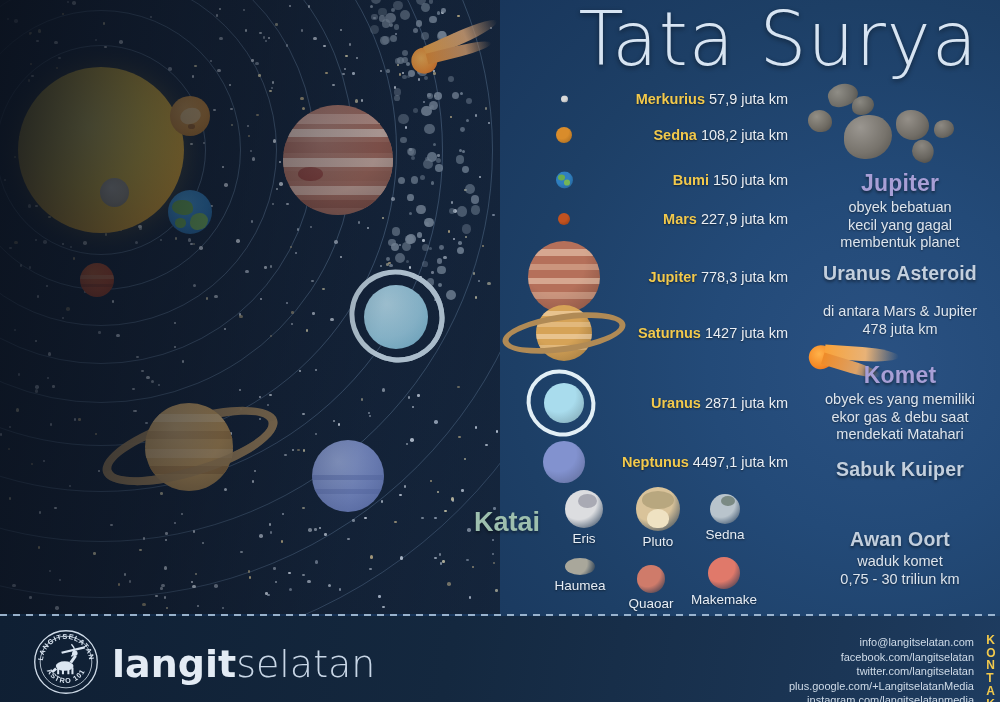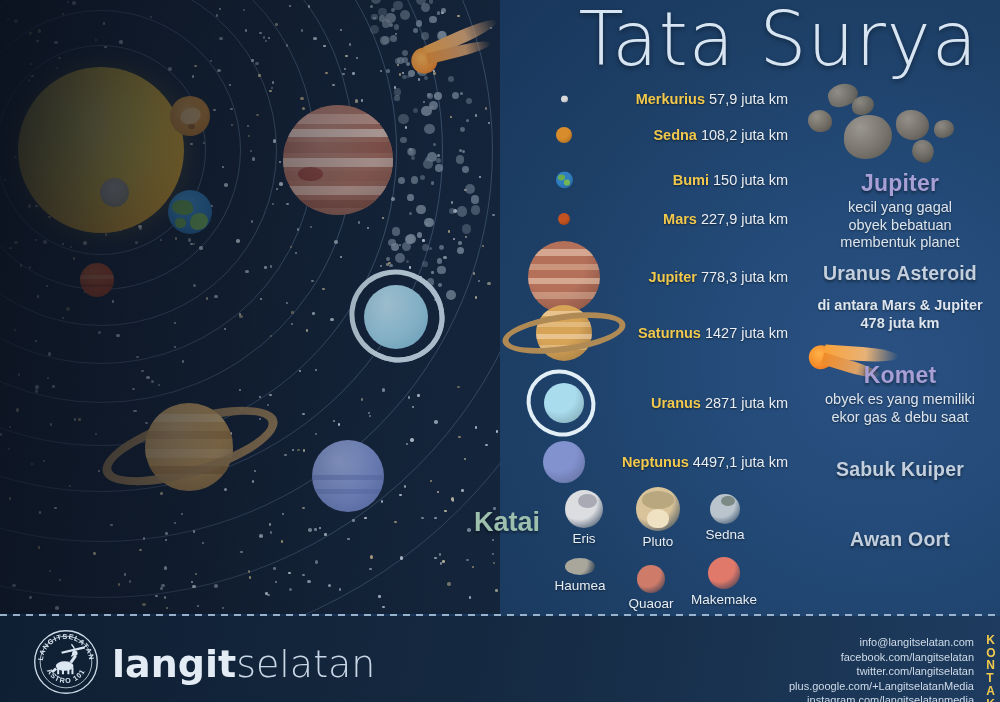--- a/index.html
+++ b/index.html
@@ -831,44 +831,49 @@
       <div style="position:absolute;left:14px;top:4px;width:74px;height:14px;
                   background:linear-gradient(90deg,#f9a33a 0%,#e8b277 55%,rgba(232,178,119,0) 100%);
                   border-radius:0 60% 60% 0;transform:rotate(-10deg);"></div>
       <div style="position:absolute;left:14px;top:20px;width:60px;height:12px;
                   background:linear-gradient(90deg,#ef8b28 0%,#dba269 60%,rgba(219,162,105,0) 100%);
                   border-radius:0 60% 60% 0;transform:rotate(3deg);"></div>
     </div>
   <div class="rsec" style="top: 170px;">
         <div class="rtitle purple">Jupiter</div>
         <div class="rbody" style="margin-top: 2px;">
+          <div>obyek bebatuan</div>
           <div>kecil yang gagal</div>
-          <div>obyek bebatuan</div>
           <div>membentuk planet</div>
         </div>
       </div>
       <div class="rsec" style="top: 262px;">
         <div class="rtitle grey">Uranus Asteroid</div>
-        <div class="rbody" style="margin-top: 12px; font-weight: bold;">
+        <div class="rbody" style="margin-top: 18px;">
           <div>di antara Mars &amp; Jupiter</div>
           <div>478 juta km</div>
         </div>
       </div>
       <div class="rsec" style="top: 362px;">
         <div class="rtitle purple">Komet</div>
         <div class="rbody" style="margin-top: 2px;">
           <div>obyek es yang memiliki</div>
           <div>ekor gas &amp; debu saat</div>
+          <div>mendekati Matahari</div>
         </div>
       </div>
       <div class="rsec" style="top: 458px;">
         <div class="rtitle grey">Sabuk Kuiper</div>
       </div>
       <div class="rsec" style="top: 528px;">
         <div class="rtitle grey">Awan Oort</div>
+        <div class="rbody" style="margin-top: 2px;">
+          <div>waduk komet</div>
+          <div>0,75 - 30 triliun km</div>
+        </div>
       </div>
     </div>
 
   <div id="katai">
     <div>Katai</div>
   </div>
   <div id="dwarfs">
       <div class="dwarf" style="left: 548px; top: 490px;">
         <div class="dp" style="width: 38px; height: 38px; background: radial-gradient(circle at 36% 30%, rgb(220, 221, 224) 0%, rgb(220, 221, 224) 50%, rgba(0, 0, 0, 0.3) 100%); position: relative; overflow: hidden;">
           <div style="position: absolute; left: 34%; top: 10%; width: 50%; height: 38%; border-radius: 50%; background: rgb(169, 170, 180);"></div>

